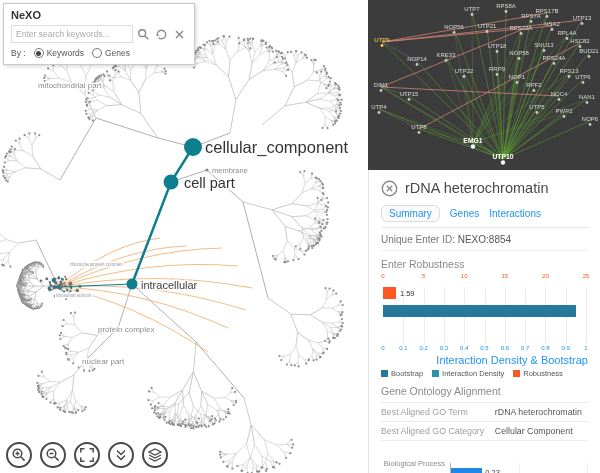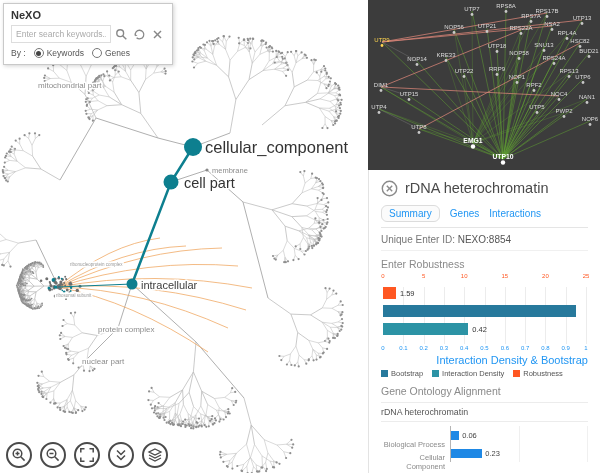--- a/index.html
+++ b/index.html
@@ -4,21 +4,21 @@
 <style>
   html,body{margin:0;padding:0;background:#fff;}
   .app{position:relative;width:600px;height:473px;overflow:hidden;background:#fff;
        font-family:"Liberation Sans",sans-serif;}
 
   
   #tree-panel{position:absolute;left:0;top:0;width:368px;height:473px;background:#fff;}
   #tree-svg{position:absolute;left:0;top:0;}
 
   
-  #search-card{position:absolute;left:3px;top:3px;width:170px;background:#fff;
+  #search-card{position:absolute;left:3px;top:3px;width:192px;background:#fff;
       border:1px solid #c9c9c9;box-shadow:1px 1px 4px rgba(0,0,0,.18);
       padding:5px 7px 6px 7px;z-index:6;box-sizing:border-box;}
   .search-title{font-size:11px;font-weight:bold;color:#333;}
   .search-row{display:flex;align-items:center;margin-top:4px;gap:3px;}
   .search-input{flex:1;min-width:0;border:1px solid #ddd;font-size:8.5px;padding:3px 4px;color:#333;
       font-family:"Liberation Sans",sans-serif;outline:none;}
   .search-input::placeholder{color:#aaa;}
   .icon-btn{width:15px;height:15px;border:none;background:none;padding:0;cursor:pointer;
       display:flex;align-items:center;justify-content:center;}
   .radio-row{display:flex;align-items:center;gap:8px;margin-top:5px;font-size:8.5px;color:#555;}
@@ -2479,24 +2479,20 @@
           <div class="rgrid" style="left: 80%;"></div>
           <div class="rgrid" style="left: 90%;"></div>
           <div class="rgrid" style="left: 100%;"></div>
           <div class="rbar">
             <div class="rfill" style="width: 6.36%; background: rgb(255, 87, 34);"></div>
             <span class="rlabel" style="left: calc(6.36% + 4px);">1.59</span>
           </div>
           <div class="rbar">
             <div class="rfill" style="width: 95%; background: rgb(39, 121, 156);"></div>
           </div>
-          <div class="rbar">
-            <div class="rfill" style="width: 42%; background: rgb(44, 147, 165);"></div>
-            <span class="rlabel" style="left: calc(42% + 4px);">0.42</span>
-          </div>
         </div>
         <div class="raxis">
           <span style="left: 0%; color: rgb(33, 150, 243);">0</span>
           <span style="left: 10%; color: rgb(33, 150, 243);">0.1</span>
           <span style="left: 20%; color: rgb(33, 150, 243);">0.2</span>
           <span style="left: 30%; color: rgb(33, 150, 243);">0.3</span>
           <span style="left: 40%; color: rgb(33, 150, 243);">0.4</span>
           <span style="left: 50%; color: rgb(33, 150, 243);">0.5</span>
           <span style="left: 60%; color: rgb(33, 150, 243);">0.6</span>
           <span style="left: 70%; color: rgb(33, 150, 243);">0.7</span>
@@ -2517,32 +2513,32 @@
           <div class="rlegend-item">
             <span class="sq" style="background: rgb(255, 87, 34);"></span>
             <span>Robustness</span>
           </div>
         </div>
       </div>
 
     <div class="section-label">Gene Ontology Alignment</div>
     <div class="gotable">
       <div class="gorow">
+        <span class="gl">Best Aligned GO Term</span>
         <span class="gv">rDNA heterochromatin</span>
+      </div>
+      <div class="gorow">
+        <span class="gl">Best Aligned GO Category</span>
+        <span class="gv">Cellular Component</span>
       </div>
     </div>
 
     <div class="achart" id="alignment-chart">
         <div class="arow">
           <span class="albl">Biological Process</span>
-          <div class="abararea">
-            <div class="agrid" style="left: 50%;"></div>
-            <div class="afill" style="width: 6%; background: rgb(30, 136, 229);"></div>
-            <span class="aval">0.06</span>
-          </div>
         </div>
         <div class="arow">
           <span class="albl">Cellular Component</span>
           <div class="abararea">
             <div class="agrid" style="left: 50%;"></div>
             <div class="afill" style="width: 23%; background: rgb(30, 136, 229);"></div>
             <span class="aval">0.23</span>
           </div>
         </div>
       </div>

